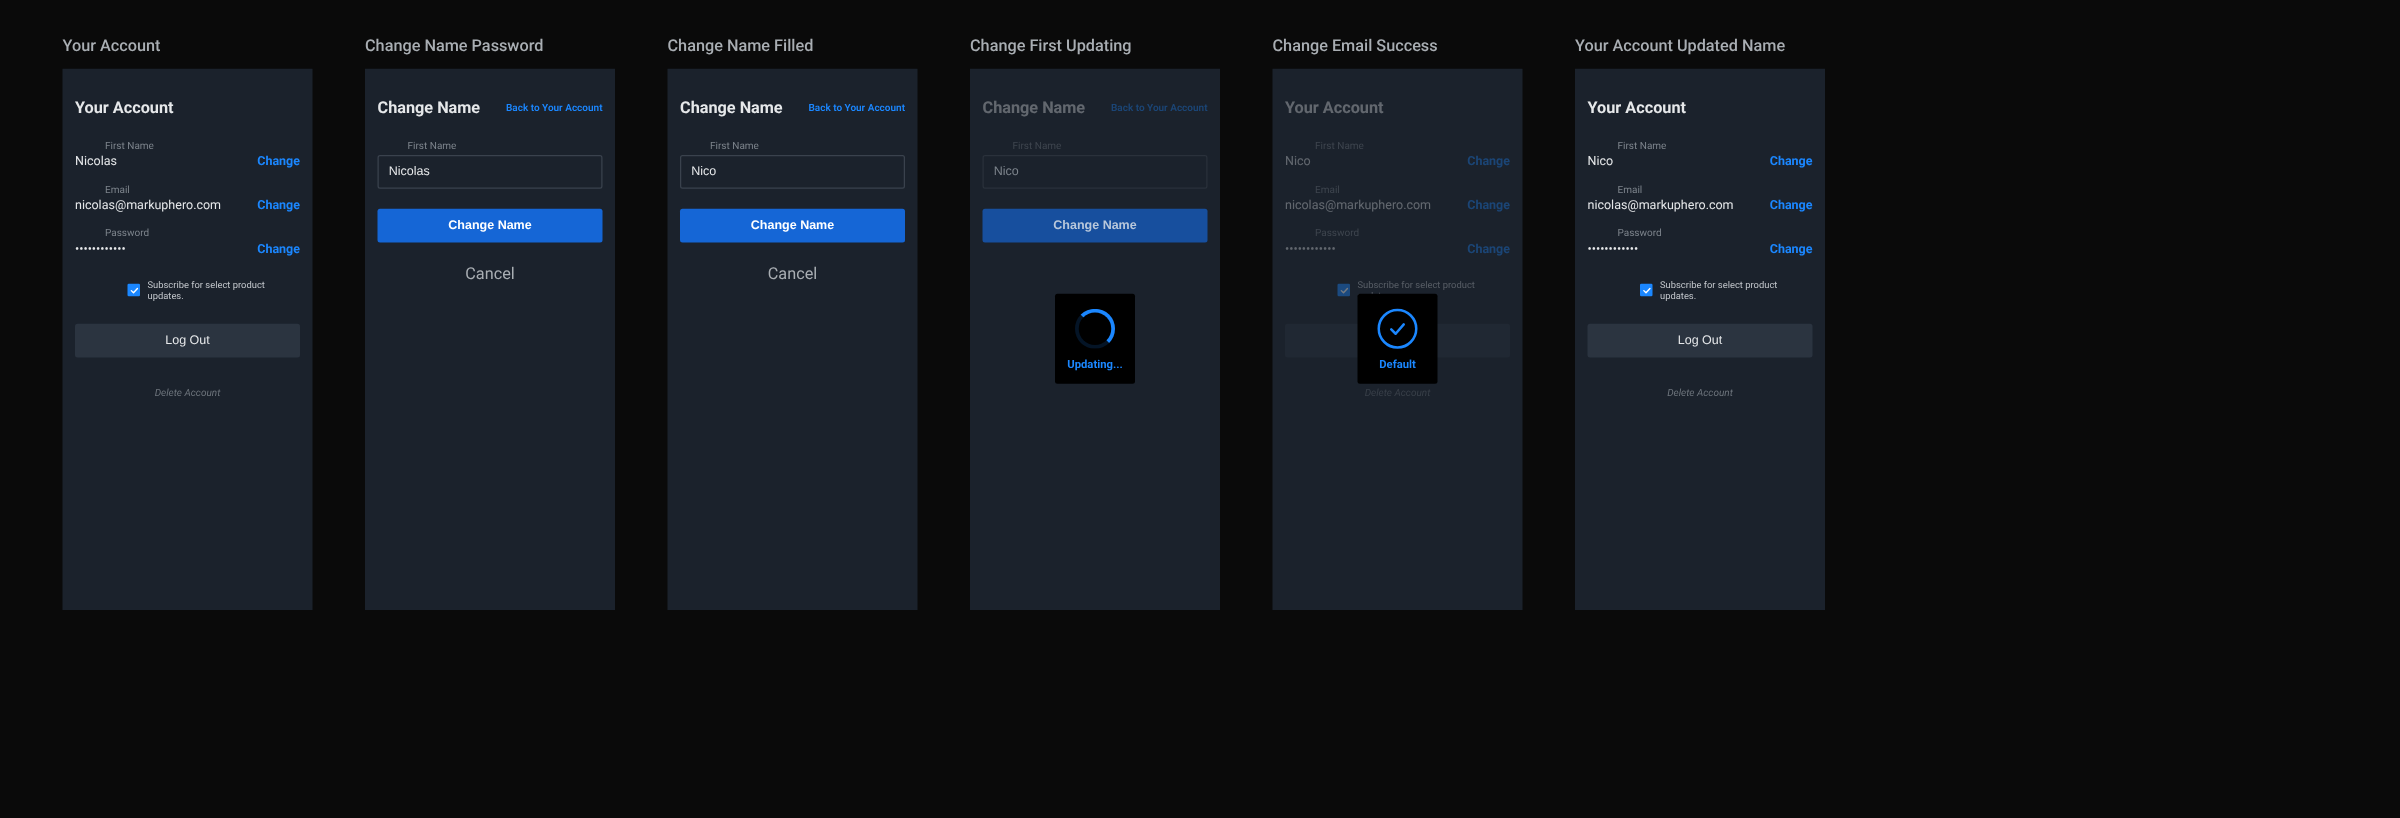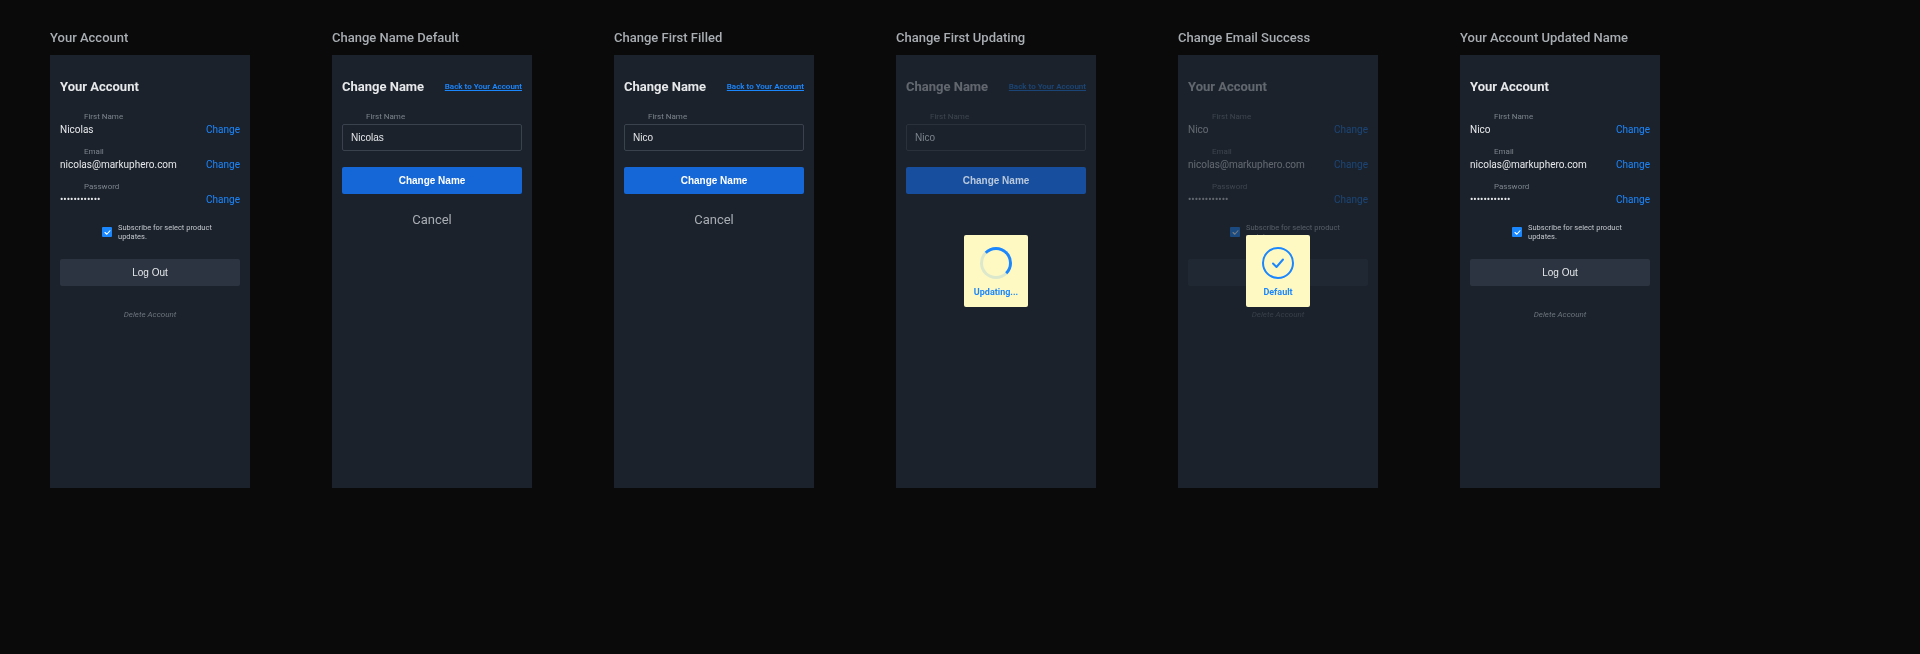--- a/index.html
+++ b/index.html
@@ -7,21 +7,21 @@
     background: #0a0a0a;
     font-family: -apple-system, BlinkMacSystemFont, "Segoe UI", Roboto, Helvetica, Arial, sans-serif;
     color: #e6e8ea;
     padding: 30px 50px;
     width: 1920px;
     height: 654px;
     overflow: hidden;
   }
   .row {
     display: flex;
-    gap: 82px;
+    gap: 42px;
     align-items: flex-end;
   }
   .col {
     width: 200px;
     flex: 0 0 200px;
   }
   .col-title {
     color: #a9aeb3;
     font-size: 13px;
     font-weight: 500;
@@ -43,21 +43,20 @@
   }
   .heading {
     font-size: 13px;
     font-weight: 700;
     color: #e6e8ea;
   }
   .back-link {
     font-size: 8px;
     color: #1b87ff;
     font-weight: 600;
-    text-decoration: underline;
     cursor: pointer;
     white-space: nowrap;
   }
   .field {
     margin-bottom: 12px;
   }
   .label {
     font-size: 8px;
     color: #7d848c;
     margin-bottom: 3px;
@@ -68,21 +67,21 @@
     justify-content: space-between;
     align-items: center;
   }
   .value {
     font-size: 10px;
     color: #e6e8ea;
   }
   .change-link {
     font-size: 10px;
     color: #1b87ff;
-    font-weight: 400;
+    font-weight: 700;
     cursor: pointer;
   }
   .input {
     width: 100%;
     background: #1b222c;
     border: 1px solid #3a424d;
     border-radius: 2px;
     padding: 7px 8px;
     font-size: 10px;
     color: #e6e8ea;
@@ -165,21 +164,21 @@
   .dim .change-link,
   .dim .back-link,
   .dim .check-text,
   .dim .delete-link,
   .dim .logout-btn {
     opacity: 0.35;
   }
   .dim .checkbox { opacity: 0.4; }
   .overlay {
     position: absolute;
-    background: #fef9c3;
+    background: #000000;
     border-radius: 2px;
     width: 64px;
     padding: 12px 0 10px 0;
     left: 50%;
     transform: translateX(-50%);
     display: flex;
     flex-direction: column;
     align-items: center;
     gap: 8px;
   }
@@ -253,37 +252,37 @@
         </div>
         <div class="check-text">Subscribe for select product updates.</div>
       </div>
 
       <button class="logout-btn">Log Out</button>
       <span class="delete-link">Delete Account</span>
     </div>
   </div>
 
   <div class="col">
-    <div class="col-title">Change Name Default</div>
+    <div class="col-title">Change Name Password</div>
     <div class="card">
       <div class="heading-row">
         <div class="heading">Change Name</div>
         <span class="back-link">Back to Your Account</span>
       </div>
       <div class="field">
         <div class="label">First Name</div>
         <input class="input" value="Nicolas" style="">
       </div>
       <button class="btn-primary">Change Name</button>
       <span class="cancel-link">Cancel</span>
     </div>
   </div>
 
   <div class="col">
-    <div class="col-title">Change First Filled</div>
+    <div class="col-title">Change Name Filled</div>
     <div class="card">
       <div class="heading-row">
         <div class="heading">Change Name</div>
         <span class="back-link">Back to Your Account</span>
       </div>
       <div class="field">
         <div class="label">First Name</div>
         <input class="input" value="Nico" style="">
       </div>
       <button class="btn-primary">Change Name</button>

